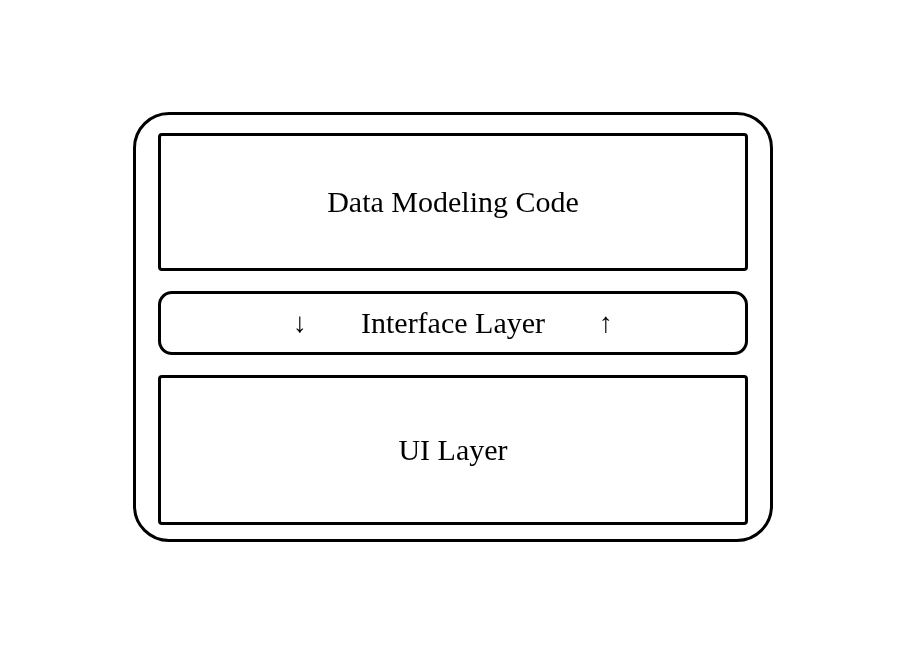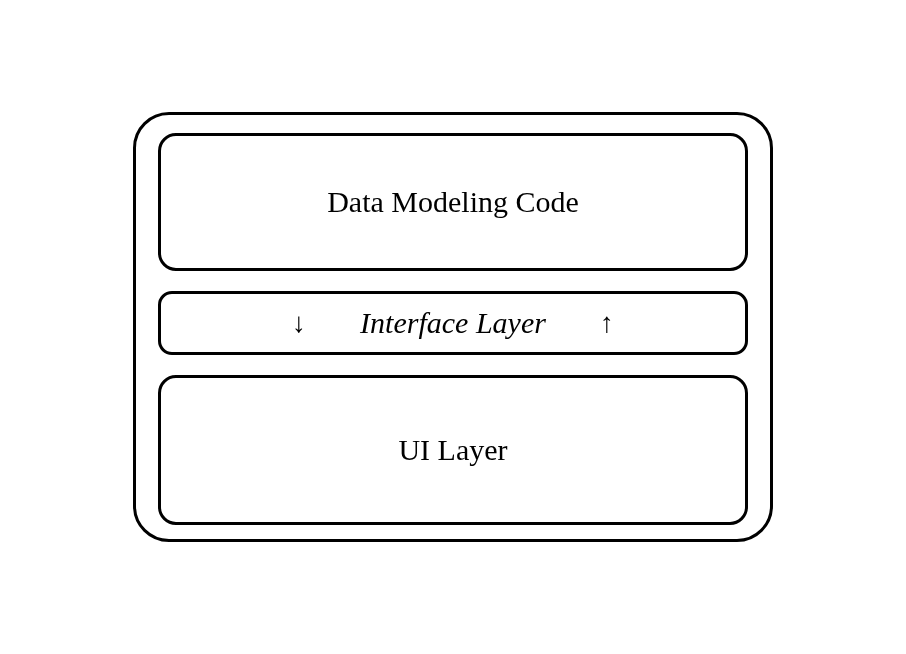--- a/index.html
+++ b/index.html
@@ -21,21 +21,21 @@
     height: 430px;
     border: 3px solid #000;
     border-radius: 36px;
     padding: 18px 22px;
     display: flex;
     flex-direction: column;
     gap: 20px;
   }
   .box {
     border: 3px solid #000;
-    border-radius: 18px;
+    border-radius: 4px;
     display: flex;
     align-items: center;
     justify-content: center;
     font-size: 30px;
     color: #000;
     background: #fff;
   }
   .box-top {
     flex: 0 0 138px;
   }
@@ -54,21 +54,20 @@
     position: relative;
   }
   .arrow-down {
     margin-right: 10px;
   }
   .arrow-up {
     margin-left: 10px;
   }
   .mid-label {
     padding: 0 4px;
-    font-style: italic;
   }
 </style>
 </head>
 <body>
 
 <div class="outer-container">
 
   <div class="box box-top">
     <span>Data Modeling Code</span>
   </div>

